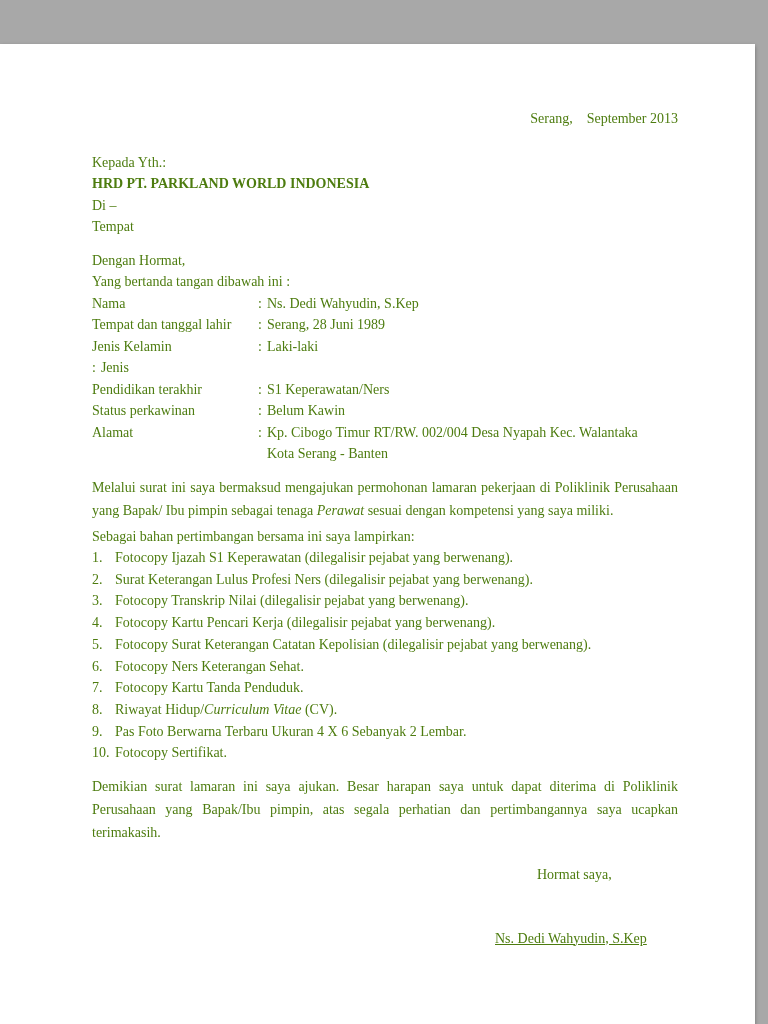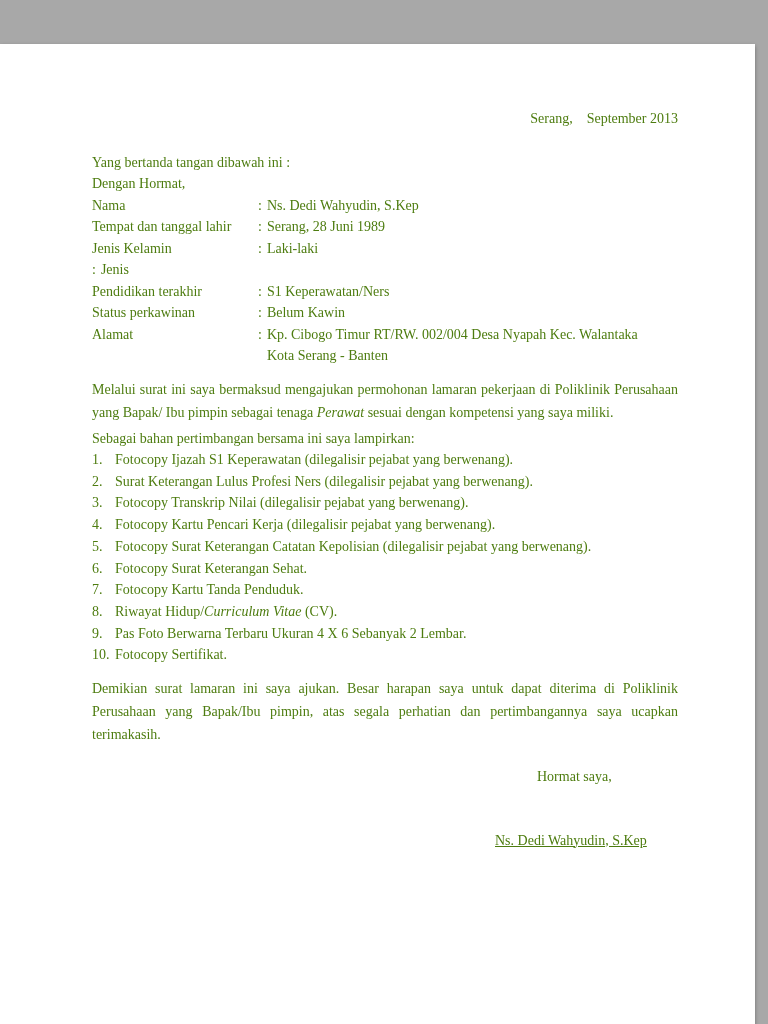--- a/index.html
+++ b/index.html
@@ -65,24 +65,30 @@
 </style>
 </head>
 <body>
 
 <div class="viewport">
   <div class="page">
 
     <div class="date-line">Serang,    September 2013</div>
 
 
+    <div class="recipient-block">
+      <div>Kepada Yth.:</div>
+      <div class="bold">HRD PT. PARKLAND WORLD INDONESIA</div>
+      <div>Di –</div>
+      <div>Tempat</div>
+    </div>
 
     <div class="greeting-block">
+      <div>Dengan Hormat,</div>
       <div>Yang bertanda tangan dibawah ini :</div>
-      <div>Dengan Hormat,</div>
     </div>
 
     <div class="details">
       <div class="drow">
         <span class="dlabel">Nama</span>
           <span class="dcolon">:</span>
           <span class="dvalue">Ns. Dedi Wahyudin, S.Kep</span>
       </div>
       <div class="drow">
         <span class="dlabel">Tempat dan tanggal lahir</span>
@@ -136,21 +142,21 @@
       <div class="irow">
         <span class="inum">4.</span>
           <span class="itext">Fotocopy Kartu Pencari Kerja (dilegalisir pejabat yang berwenang).</span>
       </div>
       <div class="irow">
         <span class="inum">5.</span>
           <span class="itext">Fotocopy Surat Keterangan Catatan Kepolisian (dilegalisir pejabat yang berwenang).</span>
       </div>
       <div class="irow">
         <span class="inum">6.</span>
-          <span class="itext">Fotocopy Surat Keterangan Sehat.</span>
+          <span class="itext">Fotocopy Ners Keterangan Sehat.</span>
       </div>
       <div class="irow">
         <span class="inum">7.</span>
           <span class="itext">Fotocopy Kartu Tanda Penduduk.</span>
       </div>
       <div class="irow">
         <span class="inum">8.</span>
           <span class="itext"><span>Riwayat Hidup/</span><i>Curriculum Vitae</i><span> (CV).</span></span>
       </div>
       <div class="irow">

